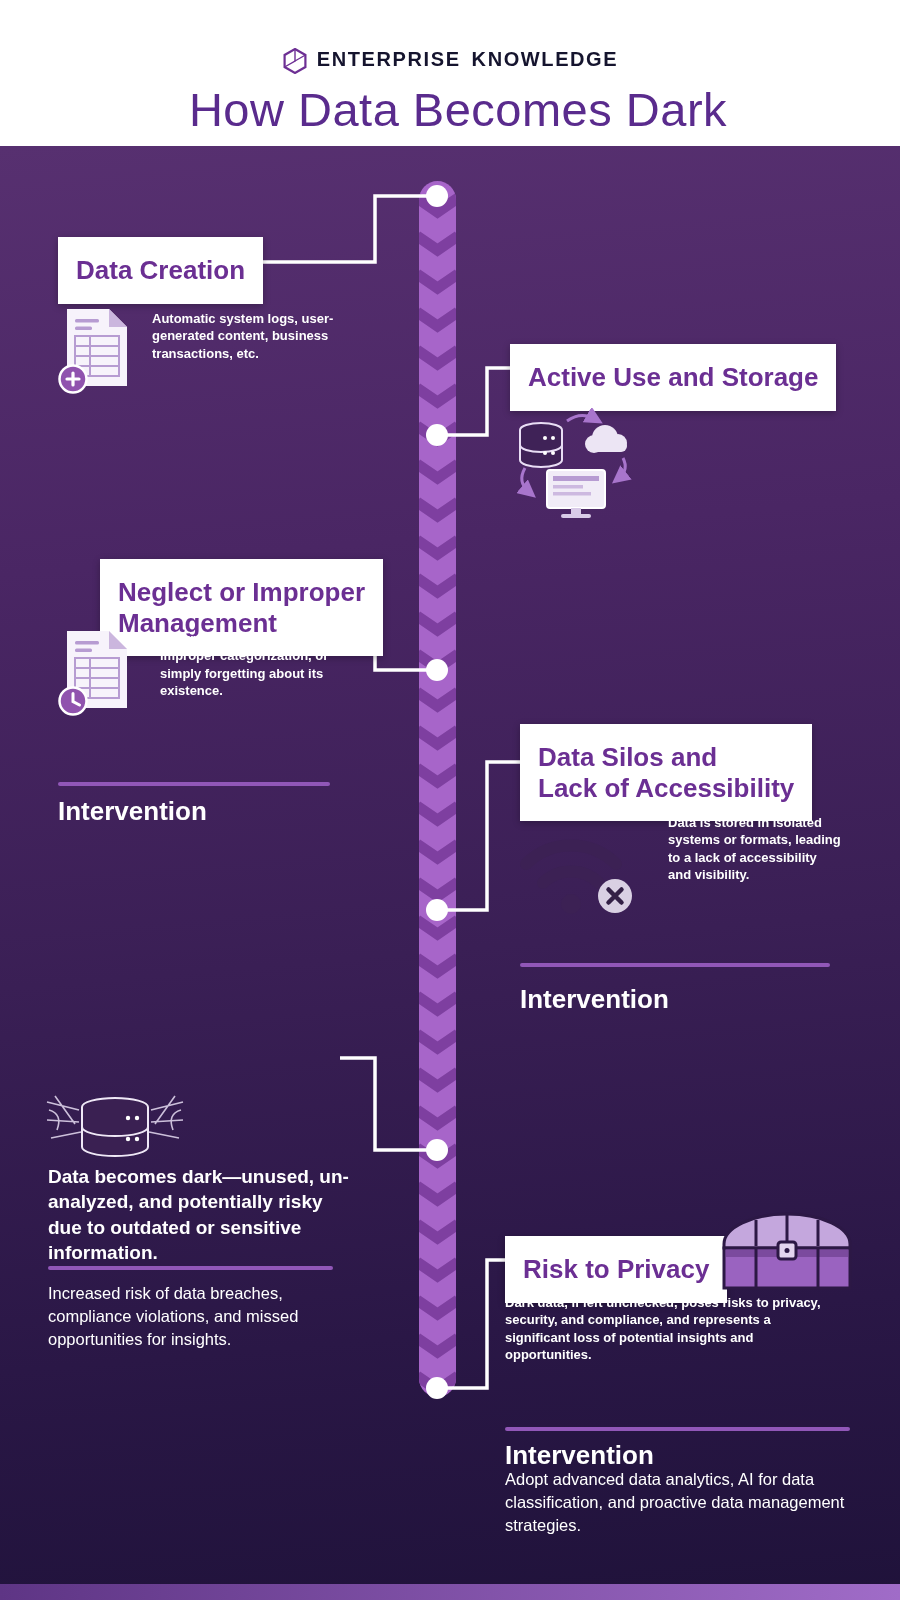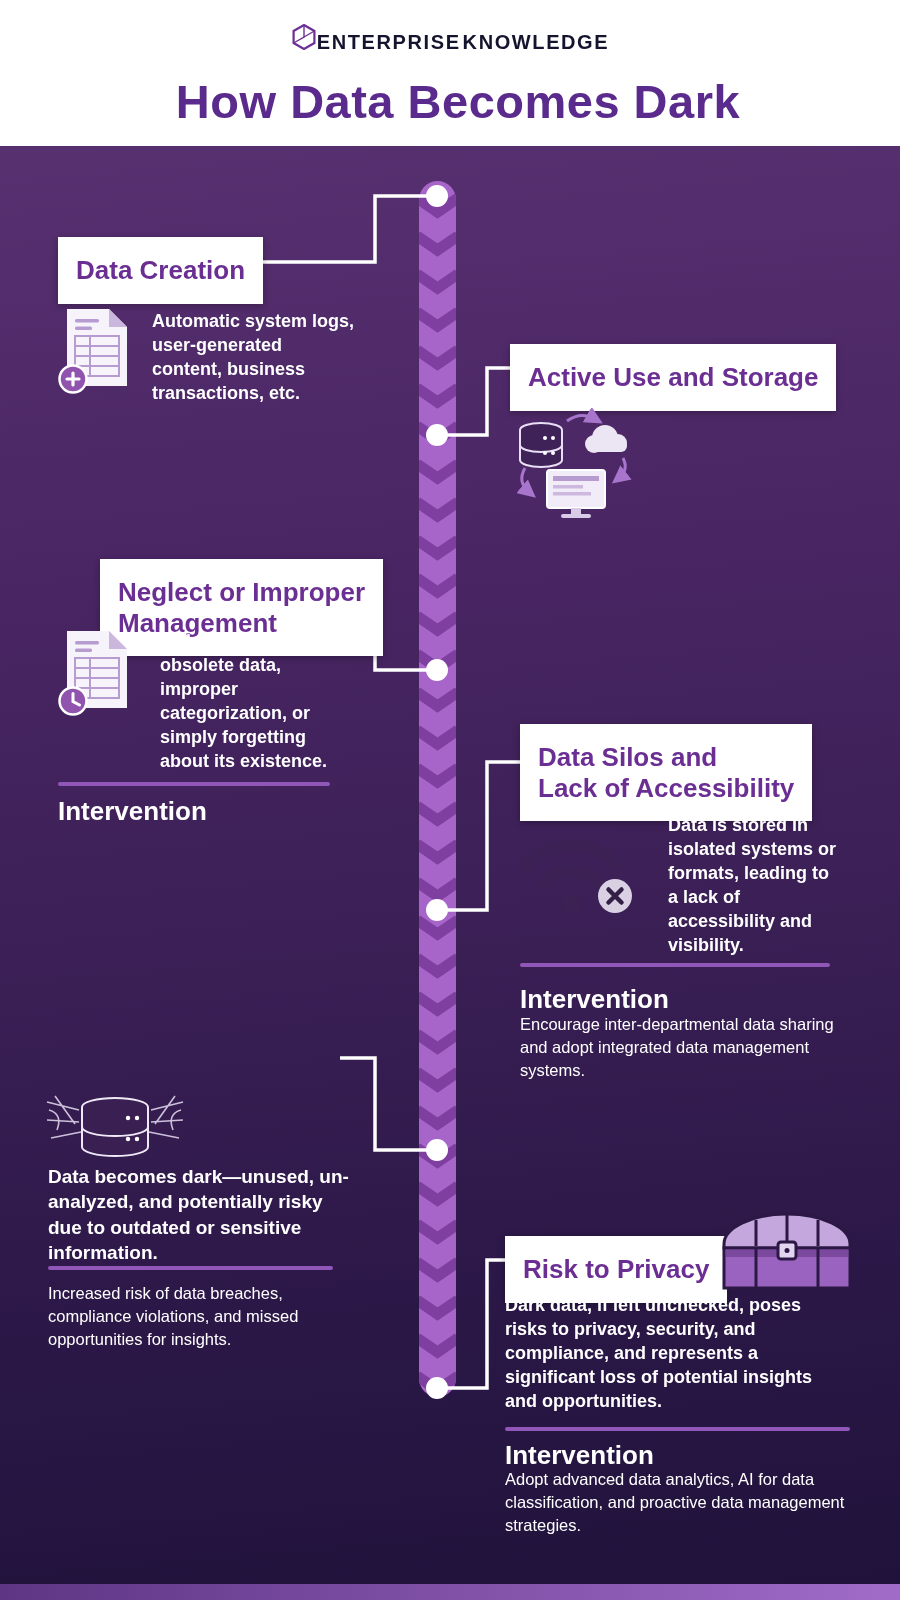--- a/index.html
+++ b/index.html
@@ -14,34 +14,34 @@
   }
   .footer-strip {
     position:absolute; left:0; bottom:0; width:900px; height:16px;
     background:linear-gradient(90deg,#5e3585,#a06cc8); z-index:4;
   }
 
   .header {
     position:absolute; left:0; top:0; width:900px; height:146px; background:#ffffff;
     z-index:3; text-align:center;
   }
-  .brand { margin-top:24px; display:flex; justify-content:center; align-items:flex-end; }
+  .brand { margin-top:48px; display:flex; justify-content:center; align-items:flex-start; gap:9px; }
   .brand-enterprise { font-size:20px; letter-spacing:1.6px; color:#15142e; font-weight:600; }
   .brand-knowledge { font-size:20px; letter-spacing:1.6px; color:#15142e; font-weight:800; margin-left:2px; }
-  .page-title { margin-top:20px; font-size:47px; font-weight:700; color:#5a2b8d; letter-spacing:.5px;padding-left:16px; }
+  .page-title { margin-top:4px; font-size:47px; font-weight:400; color:#5a2b8d; letter-spacing:.5px;padding-left:16px; }
 
   svg.timeline { position:absolute; left:0; top:0; z-index:1; }
 
   .stage-box {
     position:absolute; background:#ffffff; color:#6b2f93; font-weight:700; z-index:2;
     padding:18px 18px; font-size:26px; line-height:1.18; white-space:pre-line;
     box-shadow:0 2px 7px rgba(0,0,0,.28);
   }
   .desc {
-    position:absolute; color:#ffffff; font-weight:600; font-size:18px; line-height:1.33; z-index:2;
+    position:absolute; color:#ffffff; font-weight:600; font-size:13px; line-height:1.33; z-index:2;
   }
   .desc.big { font-size:19px; }
   .divider { position:absolute; height:4px; background:#9157b8; border-radius:2px; z-index:2; }
   .intervention-label { position:absolute; color:#ffffff; font-weight:700; font-size:26px; z-index:2; }
   .intervention-text { position:absolute; color:#ffffff; font-weight:500; font-size:16.5px; line-height:1.38; z-index:2; }
   .icon { position:absolute; z-index:2; }
 </style>
 </head>
 <body>
 
@@ -175,21 +175,20 @@
         <path d="M31 61 A 40 40 0 0 1 87 61"></path>
       </g>
       <circle cx="59" cy="82" r="10" fill="#3c2154"></circle>
       <circle cx="103" cy="74" r="17" fill="#d9d0e3"></circle>
       <path d="M96.5 67.5 L109.5 80.5 M109.5 67.5 L96.5 80.5" stroke="#332046" stroke-width="4.5" stroke-linecap="round"></path>
     </svg>
   </div>
   <div class="desc" style="left:668px; top:814px; width:175px;">Data is stored in isolated systems or formats, leading to a lack of accessibility and visibility.</div>
   <div class="divider" style="left:520px; top:963px; width:310px;"></div>
   <div class="intervention-label" style="left:520px; top:984px;">Intervention</div>
-  <div class="intervention-text" style="left:520px; top:1013px; width:330px;">Encourage inter-departmental data sharing and adopt integrated data management systems.</div>
 
   <div class="icon" style="left:45px; top:1094px;">
     <svg width="140" height="72" viewBox="0 0 140 72">
       <g stroke="#ddd2ea" stroke-width="1.6" fill="none" opacity="0.9">
         <path d="M2 8 L34 16 M2 26 L34 28 M6 44 L36 38 M10 2 L30 30"></path>
         <path d="M4 16 Q18 20 12 36"></path>
         <path d="M138 8 L106 16 M138 26 L106 28 M134 44 L104 38 M130 2 L110 30"></path>
         <path d="M136 16 Q122 20 128 36"></path>
       </g>
       <ellipse cx="70" cy="13" rx="33" ry="9" fill="#3a2052" stroke="#efe8f6" stroke-width="2"></ellipse>

